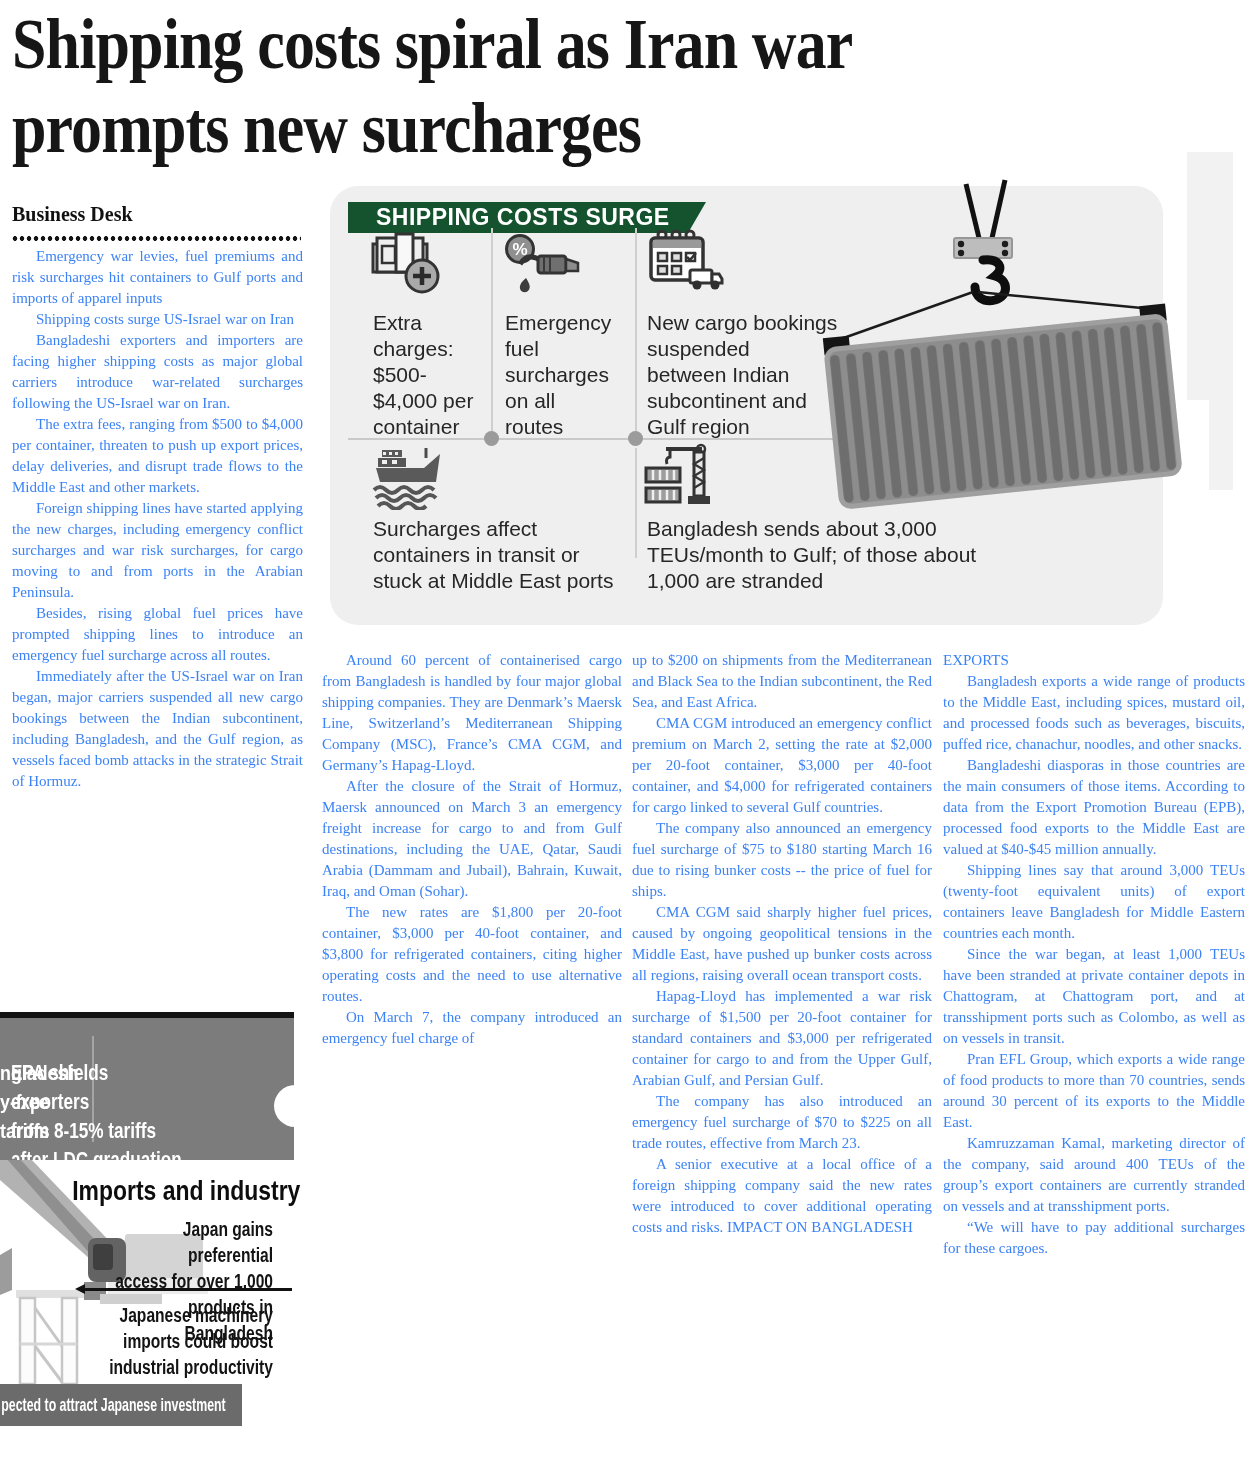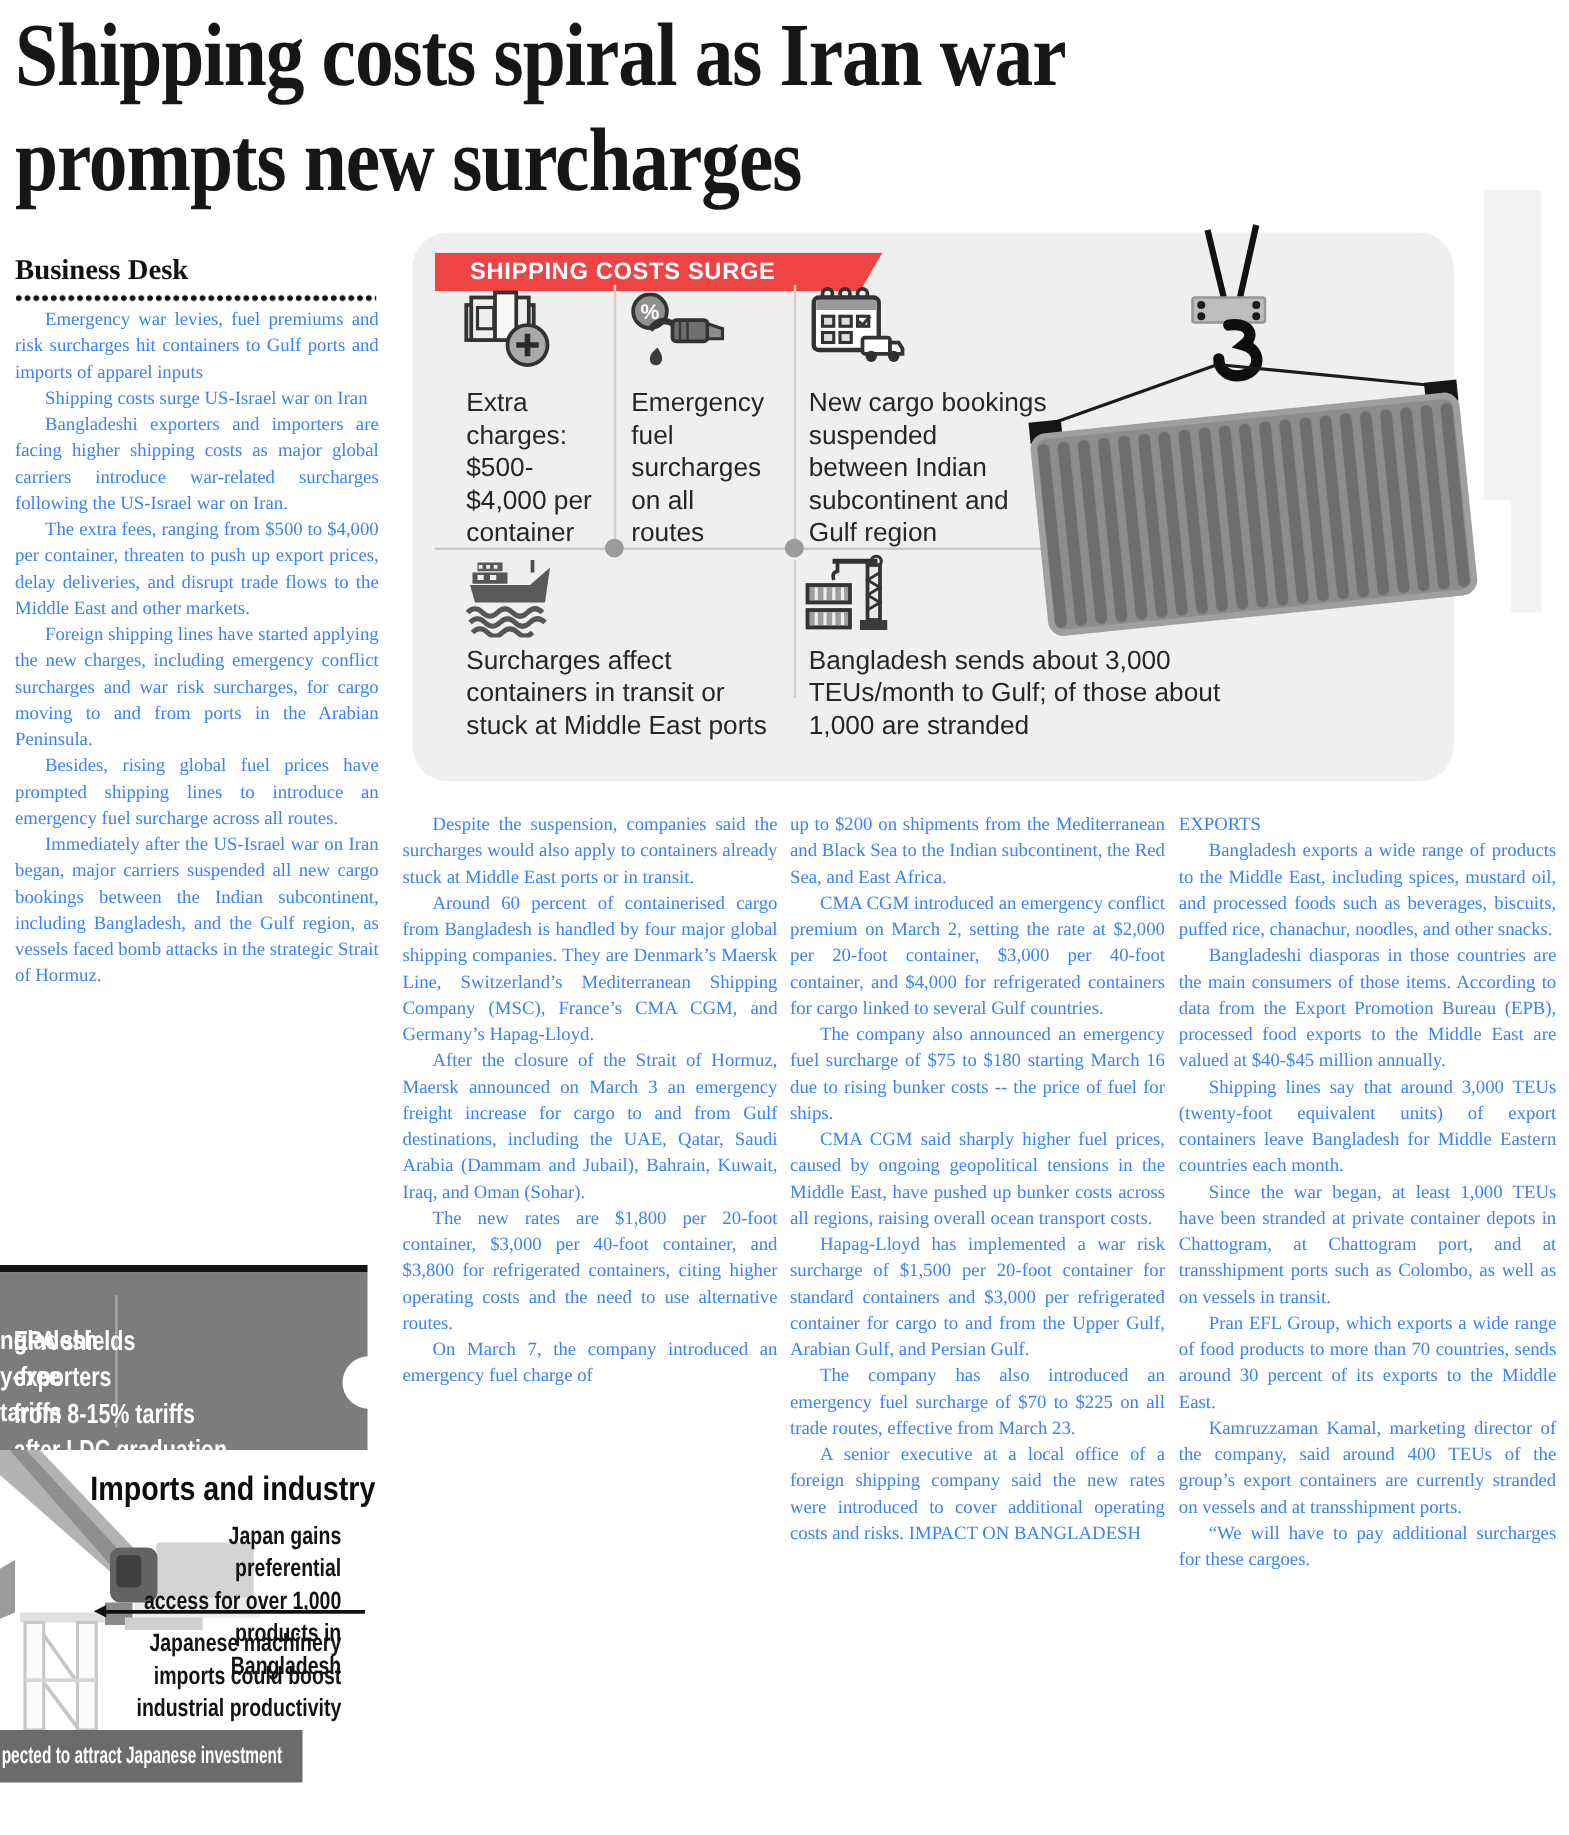--- a/index.html
+++ b/index.html
@@ -6,30 +6,30 @@
   .page{position:relative;width:1255px;height:1468px;background:#fff;overflow:hidden;
         font-family:"Liberation Serif","DejaVu Serif",serif;color:#141414;}
   
   .headline{position:absolute;left:12px;top:2px;font-weight:700;font-size:72px;line-height:84px;
             letter-spacing:-1px;color:#161616;}
   .hl-line{display:block;white-space:nowrap;transform:scaleX(0.86);transform-origin:0 0;}
   
   .col{position:absolute;font-size:15px;line-height:21px;text-align:justify;color:#3b82f6;}
   .col p{margin:0;text-indent:24px;}
   .col p.noindent{text-indent:0;}
-  .byline{position:absolute;left:12px;top:203px;font-weight:700;font-size:23px;color:#111;}
+  .byline{position:absolute;left:12px;top:203px;font-weight:700;font-size:20px;color:#111;}
   .dotrule{position:absolute;left:12px;top:235px;width:289px;height:7px;
            background-image:radial-gradient(circle at 3px 3.5px,#141414 2.1px,transparent 2.6px);
            background-size:7px 7px;background-repeat:repeat-x;}
   
   .infocard{position:absolute;left:330px;top:186px;width:833px;height:439px;background:#efefef;
             border-radius:28px;font-family:"Liberation Sans","DejaVu Sans",sans-serif;}
-  .infobar{position:absolute;left:18px;top:16px;width:358px;height:31px;background:#ef4444;
+  .infobar{position:absolute;left:18px;top:16px;width:358px;height:31px;background:#14532d;
            clip-path:polygon(0 0,100% 0,calc(100% - 18px) 100%,0 100%);
-           color:#fff;font-weight:700;font-size:19px;line-height:31px;padding-left:28px;box-sizing:border-box;
+           color:#fff;font-weight:700;font-size:23px;line-height:31px;padding-left:28px;box-sizing:border-box;
            letter-spacing:0.5px;}
   .vdiv{position:absolute;width:2px;background:#cfcfcf;}
   .hdiv{position:absolute;height:2px;background:#c9c9c9;}
   .node{position:absolute;width:15px;height:15px;border-radius:50%;background:#9b9b9b;}
   .cicon{position:absolute;}
   .ctext{position:absolute;font-size:21px;line-height:26px;color:#262626;white-space:pre-line;}
   
   .strip{position:absolute;background:#f2f2f2;}
   
   .promo{position:absolute;left:0;top:1012px;width:294px;height:416px;
@@ -206,21 +206,20 @@
       <rect x="-2" y="-12" width="26" height="17" fill="#151515"></rect>
       <rect x="316" y="-12" width="26" height="17" fill="#151515"></rect>
       <rect x="0" y="0" width="340" height="158" rx="10" fill="url(#corrug)" stroke="#9f9f9f" stroke-width="5"></rect>
     </g>
   </svg>
 
   <div class="strip" style="left:1187px;top:152px;width:46px;height:248px;"></div>
   <div class="strip" style="left:1209px;top:400px;width:24px;height:90px;"></div>
 
   <div class="col" style="left:322px;top:650px;width:300px;">
-    <p>Despite the suspension, companies said the surcharges would also apply to containers already stuck at Middle East ports or in transit.</p>
     <p>Around 60 percent of containerised cargo from Bangladesh is handled by four major global shipping companies. They are Denmark’s Maersk Line, Switzerland’s Mediterranean Shipping Company (MSC), France’s CMA CGM, and Germany’s Hapag-Lloyd.</p>
     <p>After the closure of the Strait of Hormuz, Maersk announced on March 3 an emergency freight increase for cargo to and from Gulf destinations, including the UAE, Qatar, Saudi Arabia (Dammam and Jubail), Bahrain, Kuwait, Iraq, and Oman (Sohar).</p>
     <p>The new rates are $1,800 per 20-foot container, $3,000 per 40-foot container, and $3,800 for refrigerated containers, citing higher operating costs and the need to use alternative routes.</p>
     <p>On March 7, the company introduced an emergency fuel charge of</p>
   </div>
 
   <div class="col" style="left:632px;top:650px;width:300px;">
     <p class="noindent">up to $200 on shipments from the Mediterranean and Black Sea to the Indian subcontinent, the Red Sea, and East Africa.</p>
     <p>CMA CGM introduced an emergency conflict premium on March 2, setting the rate at $2,000 per 20-foot container, $3,000 per 40-foot container, and $4,000 for refrigerated containers for cargo linked to several Gulf countries.</p>
     <p>The company also announced an emergency fuel surcharge of $75 to $180 starting March 16 due to rising bunker costs -- the price of fuel for ships.</p>

